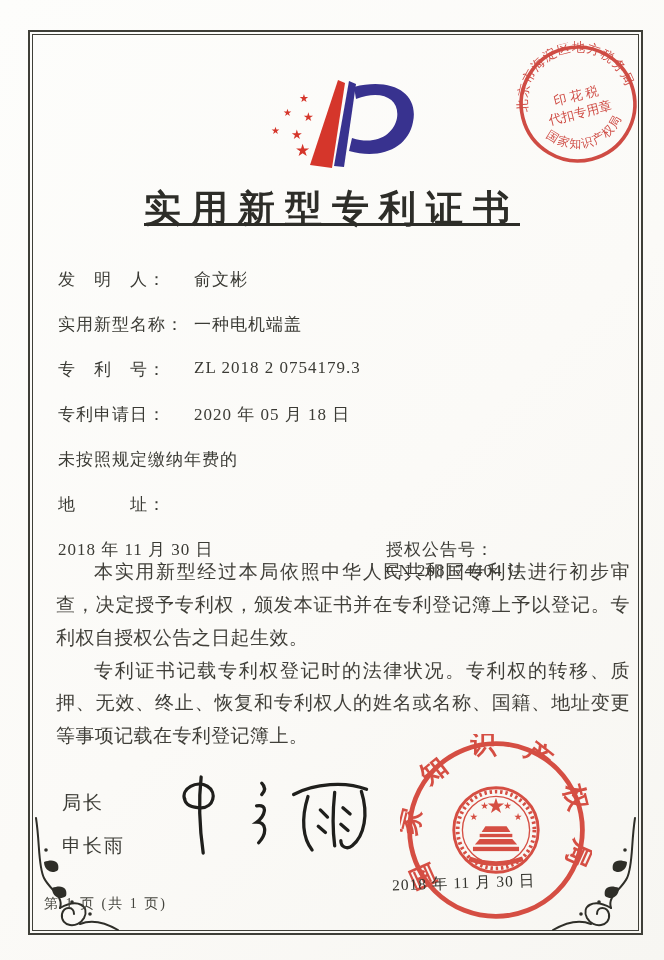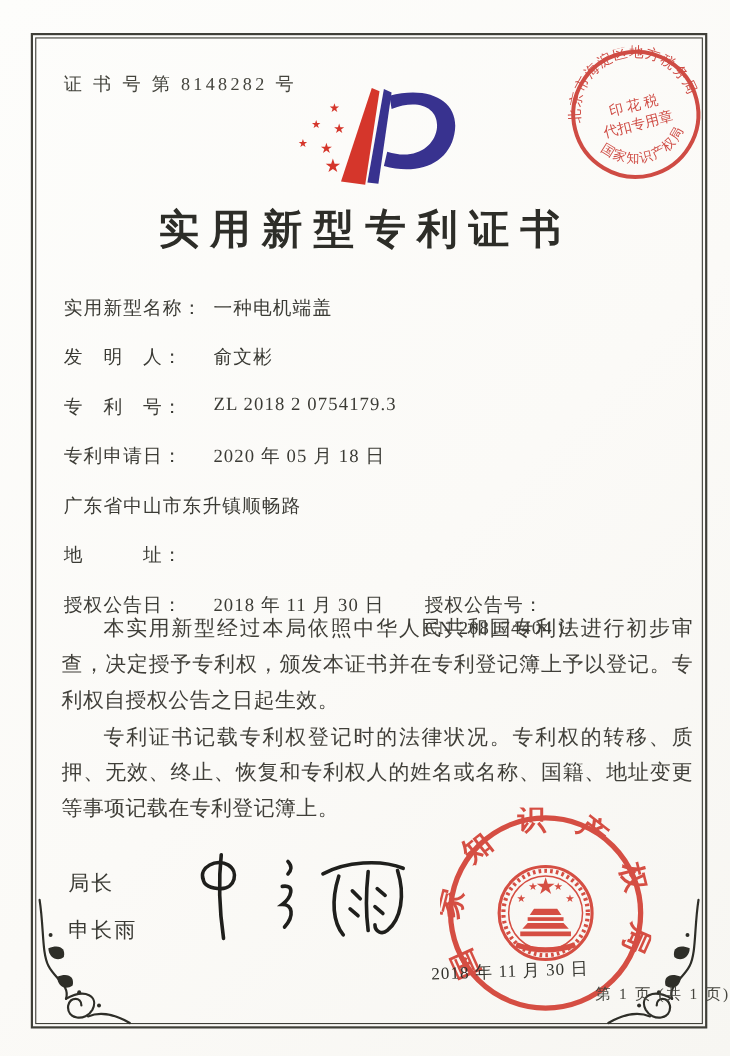--- a/index.html
+++ b/index.html
@@ -24,21 +24,21 @@
     position:absolute;left:58px;top:66px;
     font-size:16.5px;letter-spacing:3px;color:#44443d;
   }
   .logo{position:absolute;left:236px;top:78px;width:206px;height:92px;}
   .tax-stamp{
     position:absolute;left:516px;top:42px;width:124px;height:124px;
     transform:rotate(-14deg);opacity:.88;
   }
   .title{
     position:absolute;left:0;right:0;top:184px;text-align:center;
-    font-size:37px;font-weight:700;letter-spacing:10px;color:#2d2d28;
+    font-size:37px;font-weight:700;letter-spacing:10px;color:#2d2d28;text-decoration:underline;
   }
   .fields{position:absolute;left:58px;top:268px;right:38px;}
   .field-row{height:45px;display:flex;align-items:flex-start;font-size:17px;color:#3b3b35;}
   .field-label{display:inline-block;min-width:136px;white-space:pre;letter-spacing:1px;}
   .field-value{letter-spacing:1px;white-space:pre;}
   .row-split{display:flex;}
   .row-split .part-a{width:338px;display:flex;}
   .row-split .part-a .field-label{min-width:136px;}
   .paragraphs{
     position:absolute;left:56px;right:34px;top:556px;
@@ -48,36 +48,35 @@
   .paragraphs p{margin:0;text-indent:2em;}
   .commissioner{position:absolute;left:62px;top:790px;font-size:19px;color:#3b3b35;}
   .commissioner .line{margin-bottom:17px;letter-spacing:2px;}
   .signature{position:absolute;left:158px;top:762px;width:226px;height:104px;}
   .cnipa-seal{position:absolute;left:400px;top:734px;width:192px;height:192px;opacity:.9;}
   .seal-date{
     position:absolute;left:392px;top:872px;width:196px;
     font-size:15.5px;color:#33332d;letter-spacing:1px;transform:rotate(-2deg);
   }
   .footer{
-    position:absolute;left:0;right:0;top:895px;text-align:right;
-    font-size:14px;letter-spacing:2px;color:#44443d;
+    position:absolute;left:0;right:0;top:895px;text-align:left;
+    font-size:14px;letter-spacing:2px;color:#44443d;padding-left:44px;
   }
   .ornament{position:absolute;width:92px;height:122px;}
   .ornament.bl{left:30px;bottom:24px;}
   .ornament.br{right:23px;bottom:24px;transform:scaleX(-1);}
   svg text{font-family:"Liberation Serif","DejaVu Serif",serif;}
 </style>
 </head>
 <body>
 
 <div class="sheet">
 
   <div class="frame"></div>
 
-  <div class="cert-no">证 书 号 第 8148282 号</div>
 
   <svg class="logo" viewBox="0 0 200 92">
     <g>
       <text x="60" y="24" font-size="11" fill="#d5362b">★</text>
       <text x="44" y="38" font-size="10" fill="#d5362b">★</text>
       <text x="64" y="43" font-size="12" fill="#d5362b">★</text>
       <text x="32" y="56" font-size="10" fill="#d5362b">★</text>
       <text x="52" y="61" font-size="13" fill="#d5362b">★</text>
       <text x="56" y="78" font-size="17" fill="#d5362b">★</text>
     </g>
@@ -99,44 +98,43 @@
       <textPath href="#taxBotArc" startOffset="50%" text-anchor="middle">国家知识产权局</textPath>
     </text>
     <text x="60" y="56" font-size="12.5" fill="#c9342c" text-anchor="middle">印 花 税</text>
     <text x="60" y="73" font-size="12.5" fill="#c9342c" text-anchor="middle">代扣专用章</text>
   </svg>
 
   <div class="title">实用新型专利证书</div>
 
   <div class="fields">
     <div class="field-row">
+      <span class="field-label">发　明　人：</span>
+      <span class="field-value">俞文彬</span>
+    </div>
+    <div class="field-row">
       <span class="field-label">实用新型名称：</span>
       <span class="field-value">一种电机端盖</span>
     </div>
     <div class="field-row">
-      <span class="field-label">发　明　人：</span>
-      <span class="field-value">俞文彬</span>
-    </div>
-    <div class="field-row">
       <span class="field-label">专　利　号：</span>
       <span class="field-value">ZL 2018 2 0754179.3</span>
     </div>
     <div class="field-row">
       <span class="field-label">专利申请日：</span>
       <span class="field-value">2020 年 05 月 18 日</span>
     </div>
     <div class="field-row">
-      <span class="field-value">广东省中山市东升镇顺畅路</span>
+      <span class="field-value">未按照规定缴纳年费的</span>
     </div>
     <div class="field-row">
       <span class="field-label">地　　　址：</span>
     </div>
     <div class="field-row row-split">
       <span class="part-a">
-        <span class="field-label">授权公告日：</span>
         <span class="field-value">2018 年 11 月 30 日</span>
       </span>
       <span class="part-b">
         <span class="field-label" style="min-width:0;">授权公告号：</span>
         <span class="field-value">CN 208174404 U</span>
       </span>
     </div>
   </div>
 
   <div class="paragraphs">

